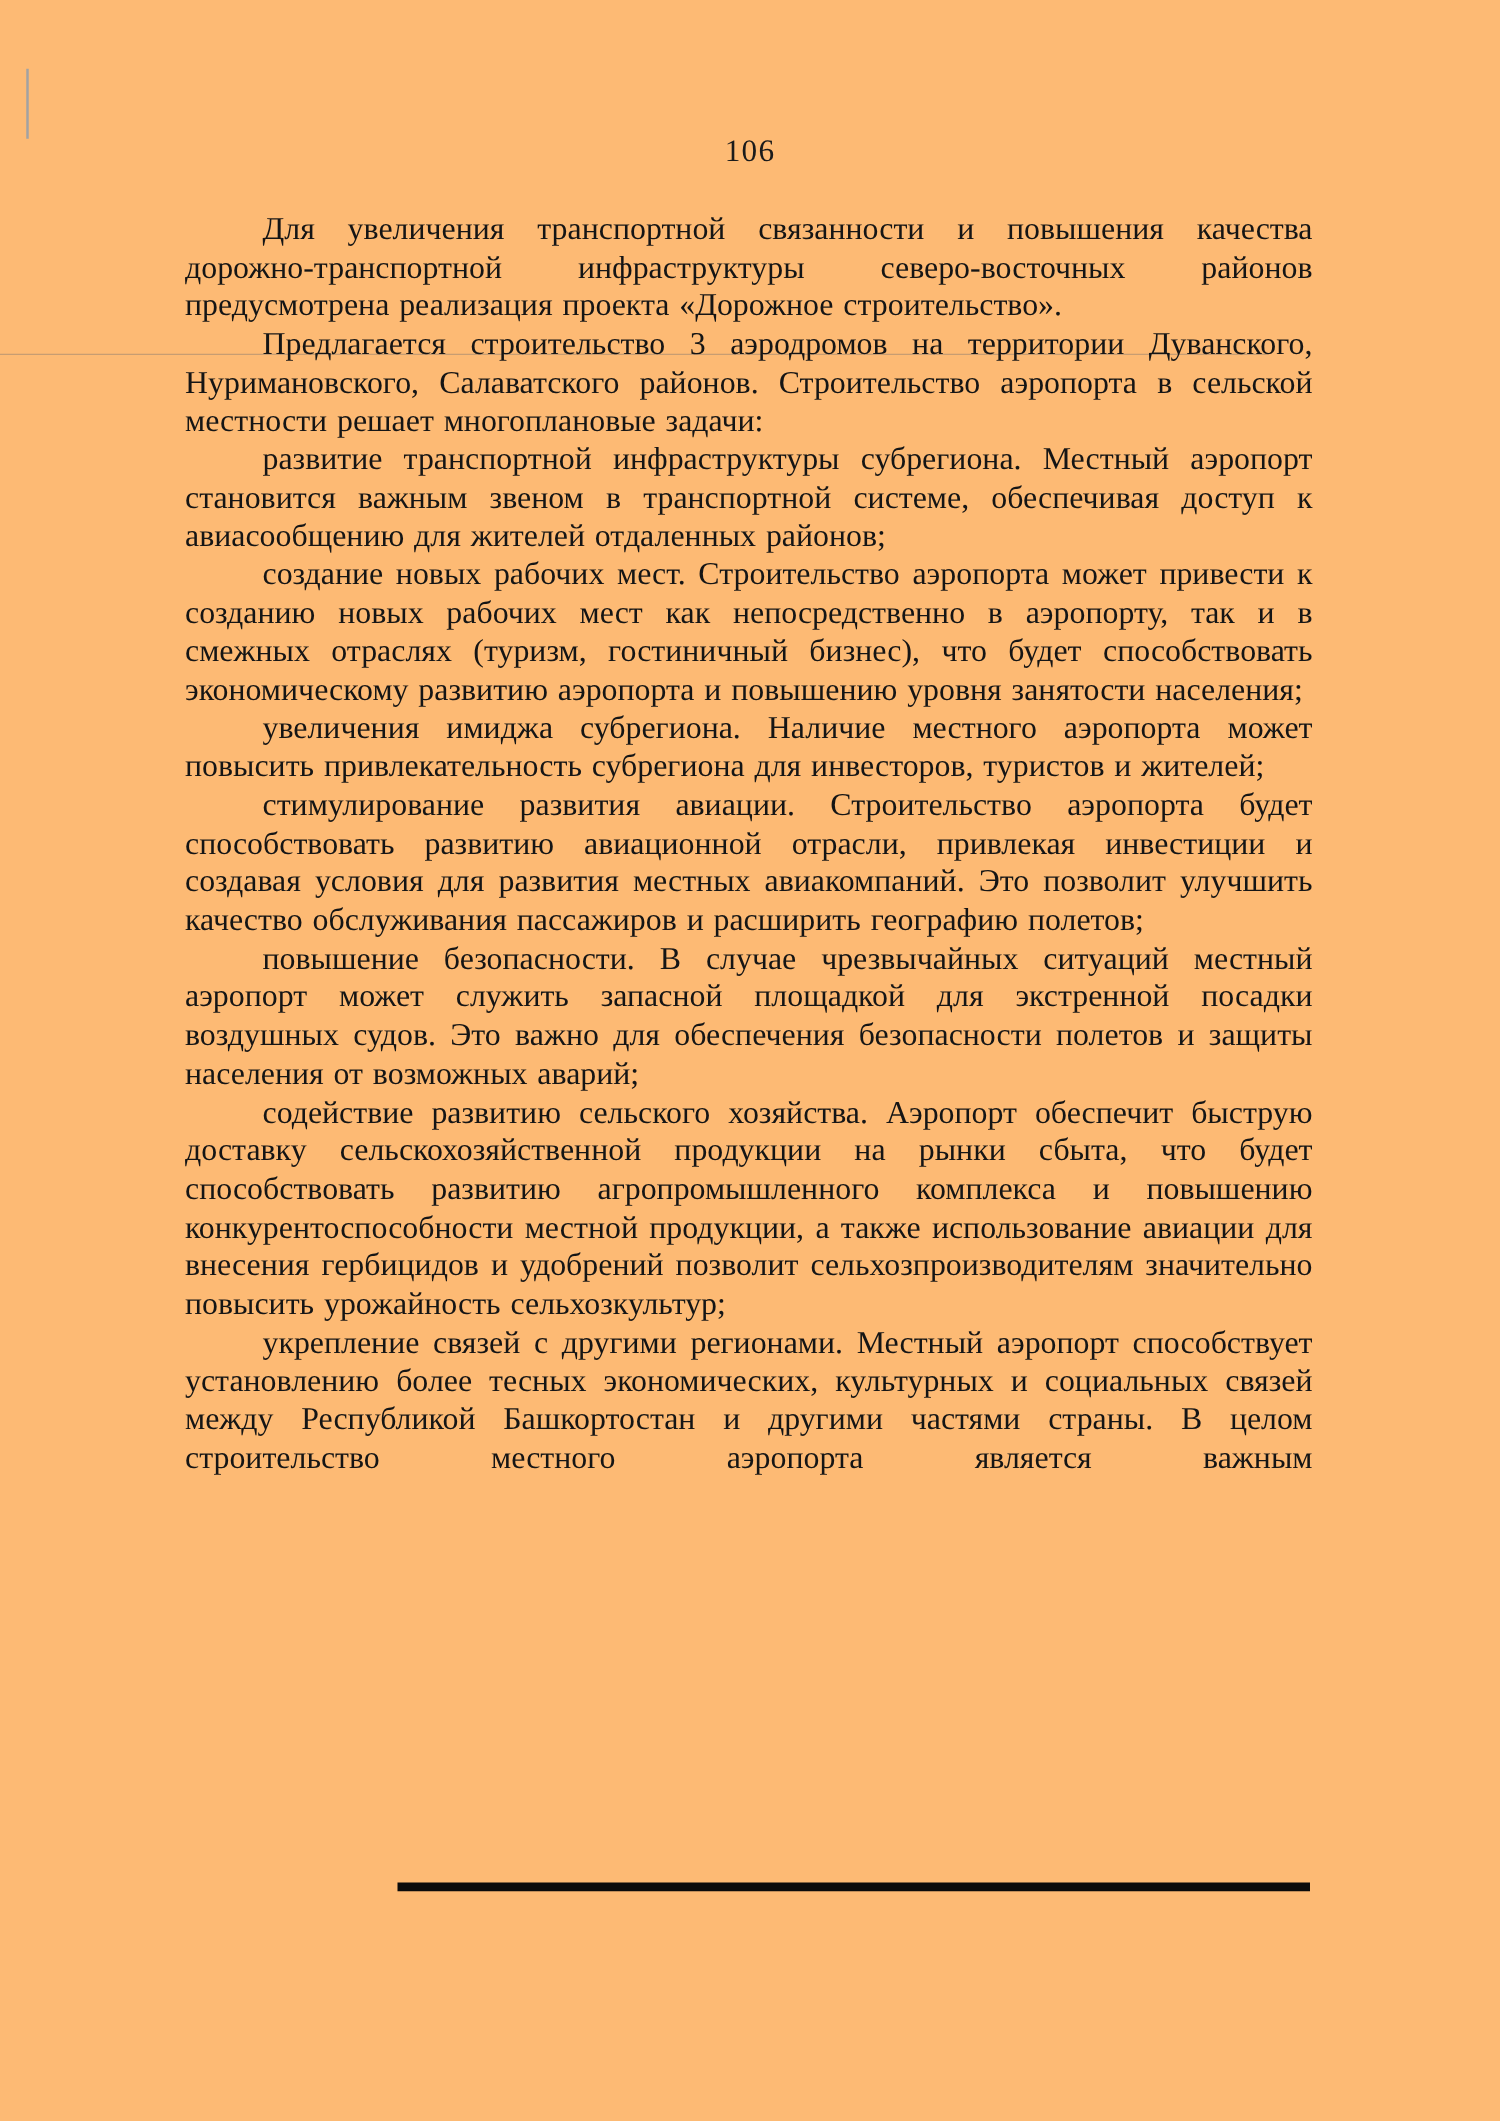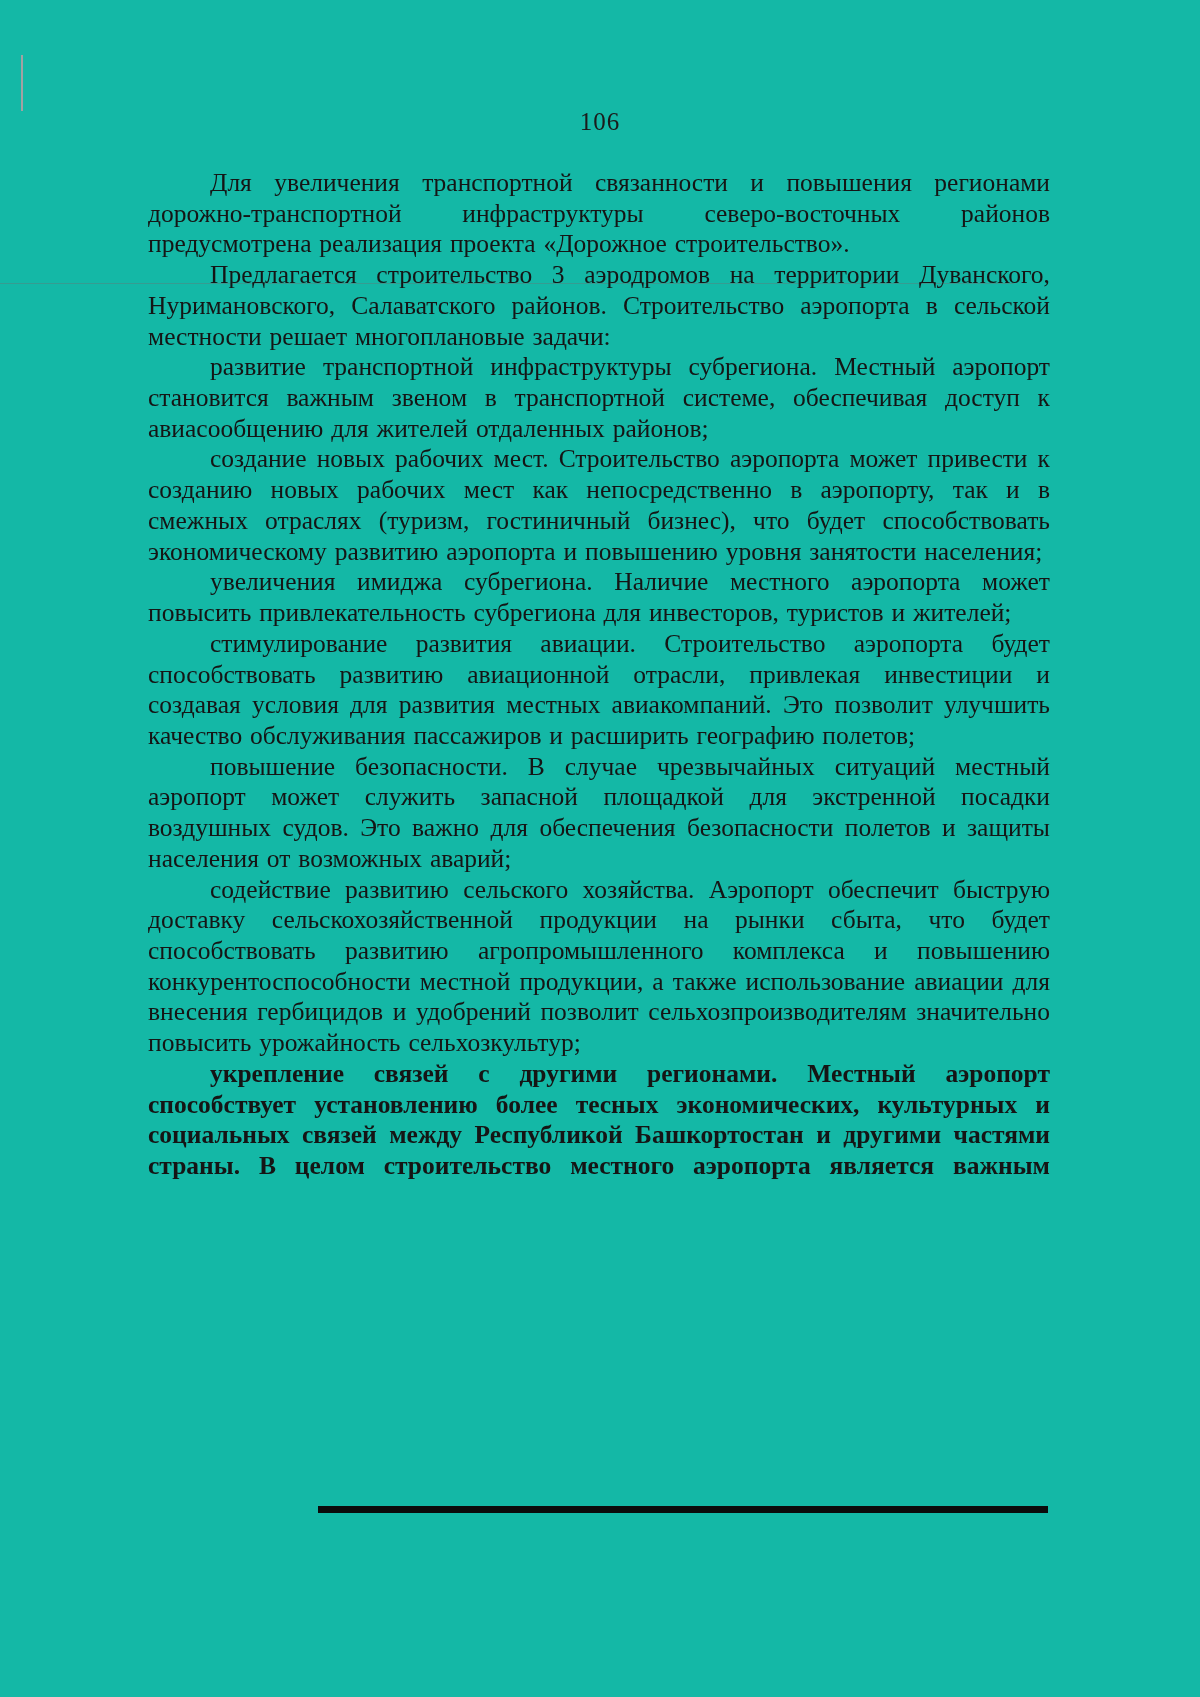--- a/index.html
+++ b/index.html
@@ -13,21 +13,21 @@
     height: 1697px;
     position: relative;
     overflow: hidden;
     font-family: "Liberation Serif", serif;
     color: #161616;
   }
 
   .page {
     position: absolute;
     inset: 0;
-    background: #14b8a6;
+    background: #fdba74;
   }
 
   .page-number {
     position: absolute;
     top: 108px;
     left: 0;
     width: 1200px;
     text-align: center;
     font-size: 25px;
     letter-spacing: 1px;
@@ -47,21 +47,20 @@
   }
 
   .para {
     text-indent: 62px;
     margin: 0;
   }
 
   
   .para:last-child {
     text-align-last: justify;
-    font-weight: bold;
   }
 
   
   .scan-mark-vertical {
     position: absolute;
     left: 21px;
     top: 55px;
     width: 2px;
     height: 56px;
     background: #a2a2a2;
@@ -90,21 +89,21 @@
 
 <div class="page">
 
   <div class="scan-mark-vertical"></div>
 
   <div class="page-number">106</div>
 
   <div class="scan-line"></div>
 
   <div class="content">
-      <p class="para">Для увеличения транспортной связанности и повышения регионами дорожно-транспортной инфраструктуры северо-восточных районов предусмотрена реализация проекта «Дорожное строительство».</p>
+      <p class="para">Для увеличения транспортной связанности и повышения качества дорожно-транспортной инфраструктуры северо-восточных районов предусмотрена реализация проекта «Дорожное строительство».</p>
       <p class="para">Предлагается строительство 3 аэродромов на территории Дуванского, Нуримановского, Салаватского районов. Строительство аэропорта в сельской местности решает многоплановые задачи:</p>
       <p class="para">развитие транспортной инфраструктуры субрегиона. Местный аэропорт становится важным звеном в транспортной системе, обеспечивая доступ к авиасообщению для жителей отдаленных районов;</p>
       <p class="para">создание новых рабочих мест. Строительство аэропорта может привести к созданию новых рабочих мест как непосредственно в аэропорту, так и в смежных отраслях (туризм, гостиничный бизнес), что будет способствовать экономическому развитию аэропорта и повышению уровня занятости населения;</p>
       <p class="para">увеличения имиджа субрегиона. Наличие местного аэропорта может повысить привлекательность субрегиона для инвесторов, туристов и жителей;</p>
       <p class="para">стимулирование развития авиации. Строительство аэропорта будет способствовать развитию авиационной отрасли, привлекая инвестиции и создавая условия для развития местных авиакомпаний. Это позволит улучшить качество обслуживания пассажиров и расширить географию полетов;</p>
       <p class="para">повышение безопасности. В случае чрезвычайных ситуаций местный аэропорт может служить запасной площадкой для экстренной посадки воздушных судов. Это важно для обеспечения безопасности полетов и защиты населения от возможных аварий;</p>
       <p class="para">содействие развитию сельского хозяйства. Аэропорт обеспечит быструю доставку сельскохозяйственной продукции на рынки сбыта, что будет способствовать развитию агропромышленного комплекса и повышению конкурентоспособности местной продукции, а также использование авиации для внесения гербицидов и удобрений позволит сельхозпроизводителям значительно повысить урожайность сельхозкультур;</p>
       <p class="para">укрепление связей с другими регионами. Местный аэропорт способствует установлению более тесных экономических, культурных и социальных связей между Республикой Башкортостан и другими частями страны. В целом строительство местного аэропорта является важным</p>
     </div>
 

